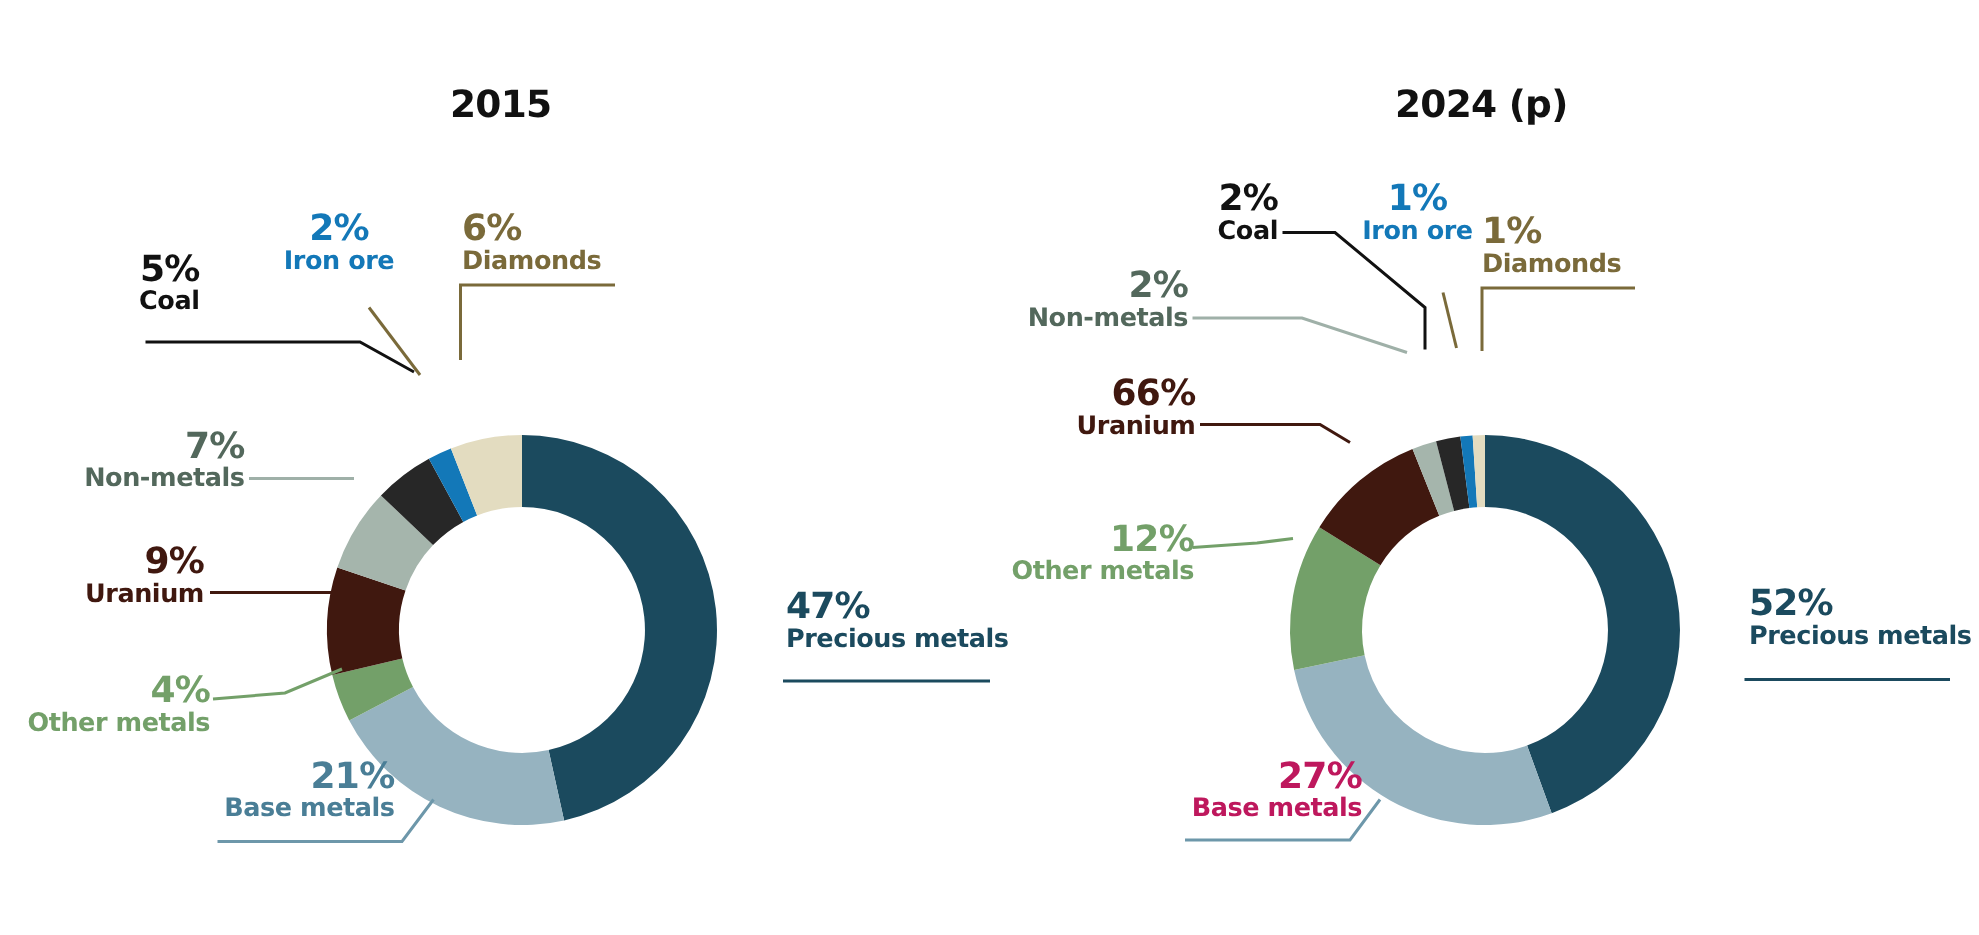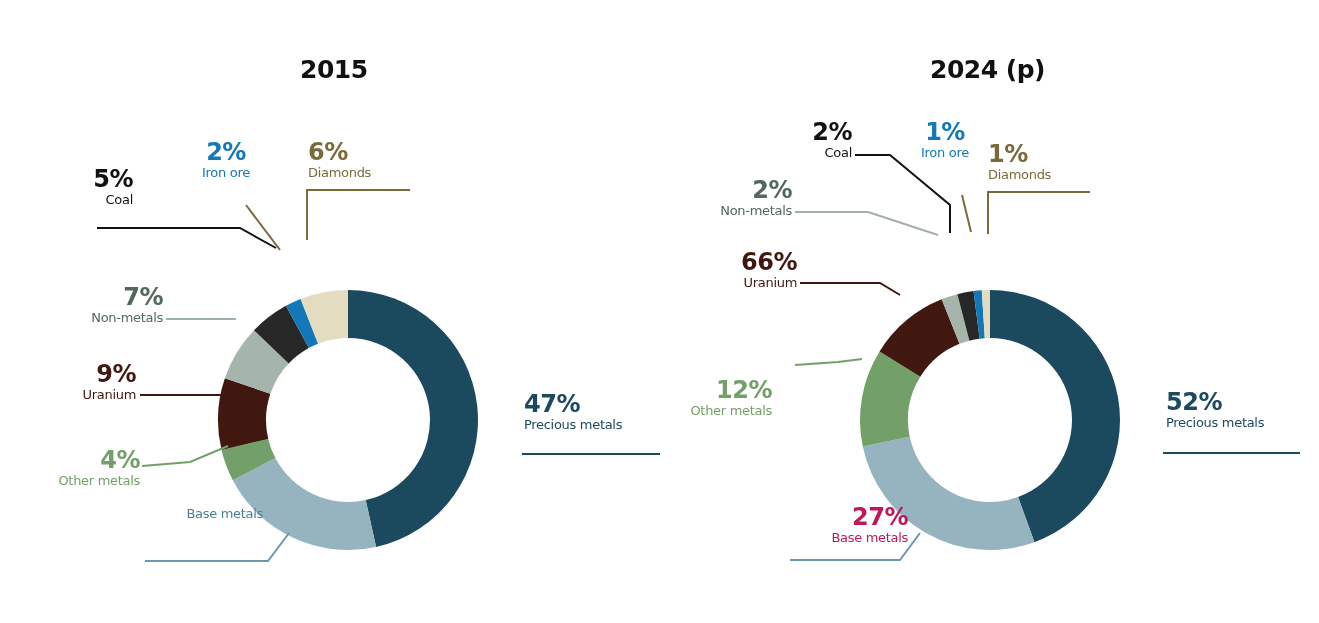--- a/index.html
+++ b/index.html
@@ -27,22 +27,22 @@
     line-height:1.0;
   }
   .lbl .pct{
     display:block;
     font-weight:bold;
     font-size:24px;
     letter-spacing:-0.5px;
   }
   .lbl .nm{
     display:block;
-    font-weight:normal;
-    font-size:13px;
+    font-weight:bold;
+    font-size:17px;
     letter-spacing:-0.3px;
     margin-top:2px;
   }
   .lbl.right{text-align:left;}
   .lbl.leftal{text-align:right;}
   .lbl.cent{text-align:center;}
 </style>
 </head>
 <body>
 
@@ -97,20 +97,21 @@
       <path stroke="#7a6a3a" d="M 1090 192 L 988 192 L 988 234"></path>
     </g>
   </svg>
 
   <div class="lbl right" style="left:524px;top:392px;color:#1b4a5e;">
     <span class="pct">47%</span>
     <span class="nm">Precious metals</span>
   </div>
 
   <div class="lbl leftal" style="left:0px;width:263px;top:505px;color:#4a7e96;">
+    <span class="pct">21%</span>
     <span class="nm">Base metals</span>
   </div>
 
   <div class="lbl leftal" style="left:0px;width:140px;top:448px;color:#73a069;">
     <span class="pct">4%</span>
     <span class="nm">Other metals</span>
   </div>
 
   <div class="lbl leftal" style="left:0px;width:136px;top:362px;color:#40180f;">
     <span class="pct">9%</span>
@@ -140,21 +141,21 @@
   <div class="lbl right" style="left:1166px;top:390px;color:#1b4a5e;">
     <span class="pct">52%</span>
     <span class="nm">Precious metals</span>
   </div>
 
   <div class="lbl leftal" style="left:650px;width:258px;top:505px;color:#be185d;">
     <span class="pct">27%</span>
     <span class="nm">Base metals</span>
   </div>
 
-  <div class="lbl leftal" style="left:600px;width:172px;top:347px;color:#73a069;margin-top:31px;">
+  <div class="lbl leftal" style="left:624px;width:172px;top:347px;color:#73a069;">
     <span class="pct">12%</span>
     <span class="nm">Other metals</span>
   </div>
 
   <div class="lbl leftal" style="left:620px;width:177px;top:250px;color:#40180f;">
     <span class="pct">66%</span>
     <span class="nm">Uranium</span>
   </div>
 
   <div class="lbl leftal" style="left:620px;width:172px;top:178px;color:#53685c;">

